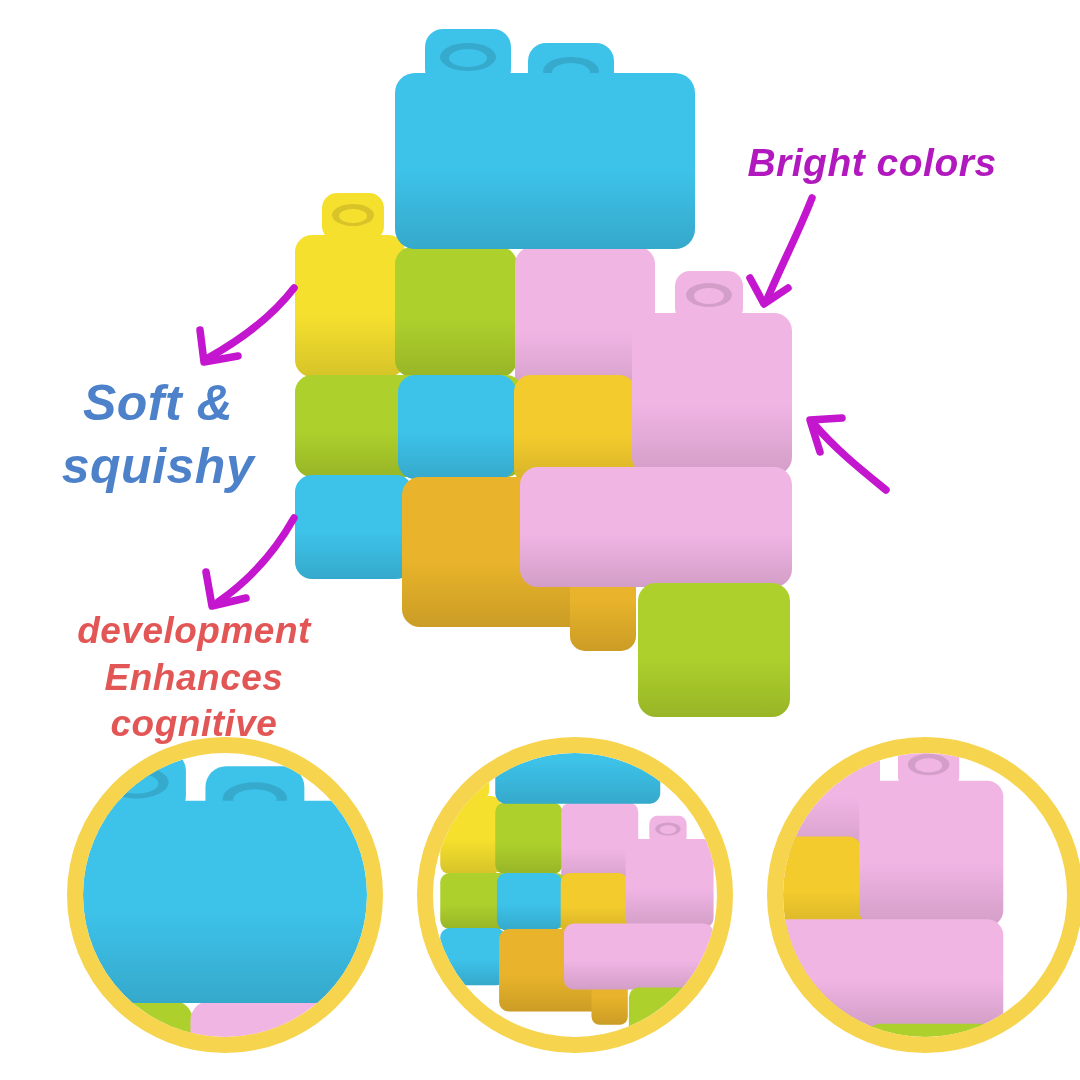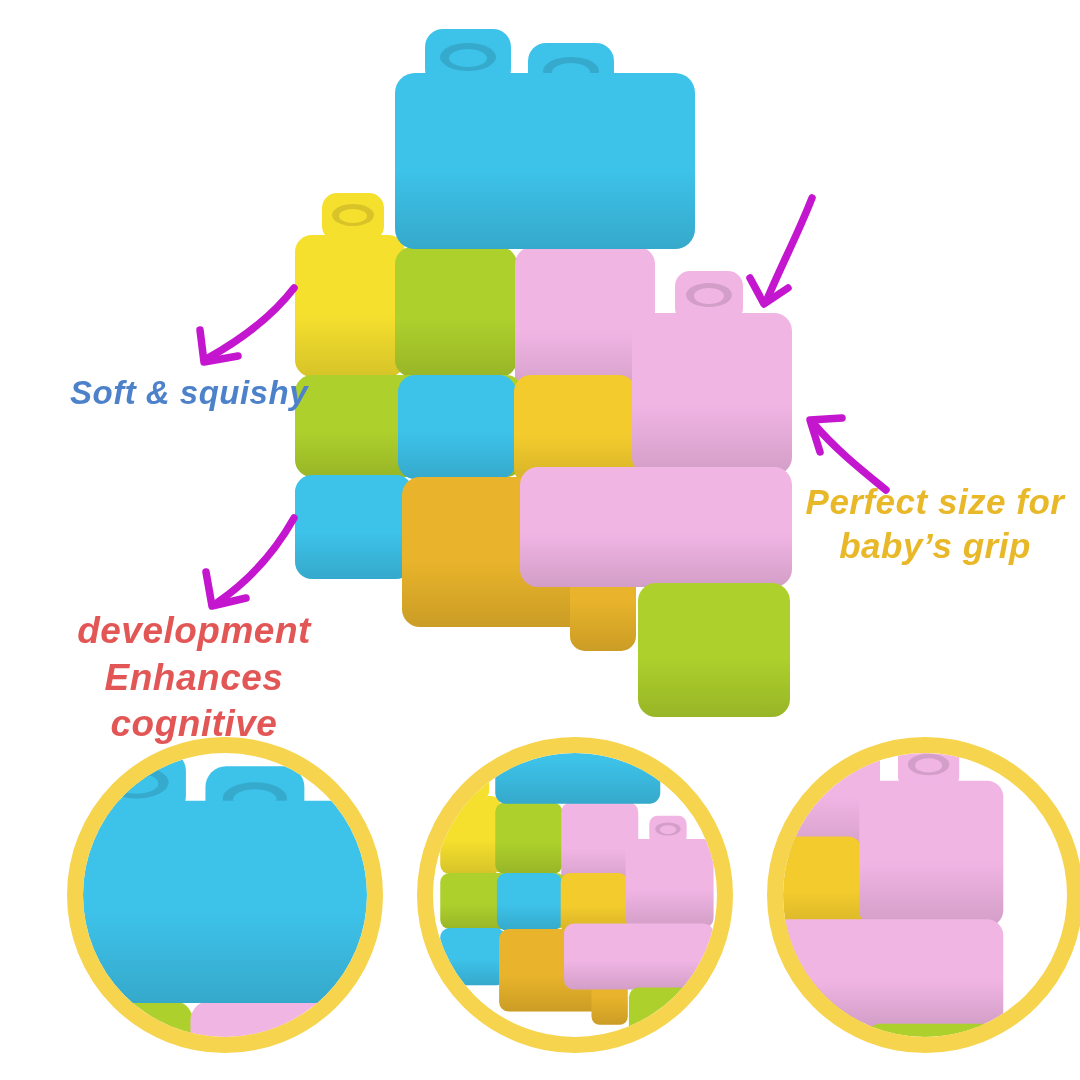--- a/index.html
+++ b/index.html
@@ -7,21 +7,21 @@
     position:relative;width:1080px;height:1080px;overflow:hidden;
     background:var(--background,#fff);
     font-family:"Liberation Sans",sans-serif;
   }
   .abs{position:absolute;}
   .callout{
     position:absolute;font-weight:bold;font-style:italic;
     text-align:center;line-height:1.26;letter-spacing:.5px;
   }
   .callout-bright{left:742px;top:138px;width:260px;font-size:39px;color:var(--magenta_text,#b119be);}
-  .callout-soft{left:8px;top:372px;width:300px;font-size:33px;color:var(--blue_text,#4d82ca);text-align:right;}
+  .callout-soft{left:8px;top:372px;width:300px;font-size:50px;color:var(--blue_text,#4d82ca);}
   .callout-perfect{left:796px;top:480px;width:278px;font-size:35px;color:var(--gold_text,#e8b829);}
   .callout-cognitive{left:22px;top:608px;width:344px;font-size:37px;color:var(--red_text,#e25756);}
   .callout span{display:block;}
   .arrow-svg{position:absolute;overflow:visible;}
   .arrow-svg path{stroke:var(--arrow,#c316ce);stroke-width:7.5;fill:none;stroke-linecap:round;stroke-linejoin:round;}
   .defs-holder{position:absolute;width:0;height:0;}
   
   .f-blue{fill:var(--block_blue,#3dc2e9);}
   .f-green{fill:var(--block_green,#aed02c);}
   .f-yellow{fill:var(--block_yellow,#f6e02e);}
@@ -123,37 +123,36 @@
           <rect class="shade" x="368" y="568" width="152" height="134" rx="18"></rect>
         </g>
       </g>
     </defs>
   </svg>
 
   <svg class="abs" style="left:270px;top:15px;" width="540" height="705" viewBox="0 0 540 705">
     <use href="#blocks-scene"></use>
   </svg>
 
+  <div class="callout callout-bright">
+    <span>Bright colors</span>
+  </div>
   <svg class="arrow-svg" style="left:746px;top:192px;" width="84" height="120" viewBox="0 0 84 120">
     <path d="M 66 6 C 52 42, 34 76, 20 110"></path>
     <path d="M 4 86 L 18 112 L 42 96"></path>
   </svg>
 
   <div class="callout callout-soft">
     <span>Soft &amp; squishy</span>
   </div>
   <svg class="arrow-svg" style="left:190px;top:280px;" width="110" height="90" viewBox="0 0 110 90">
     <path d="M 104 8 C 84 34, 54 58, 18 78"></path>
     <path d="M 10 50 L 14 82 L 48 76"></path>
   </svg>
 
-  <div class="callout callout-perfect">
-    <span>Perfect size for</span>
-    <span>baby’s grip</span>
-  </div>
   <svg class="arrow-svg" style="left:804px;top:412px;" width="86" height="86" viewBox="0 0 86 86">
     <path d="M 82 78 C 60 60, 32 38, 10 12"></path>
     <path d="M 38 6 L 6 8 L 16 40"></path>
   </svg>
 
   <div class="callout callout-cognitive">
     <span>development</span>
     <span>Enhances cognitive</span>
   </div>
   <svg class="arrow-svg" style="left:198px;top:512px;" width="104" height="102" viewBox="0 0 104 102">

